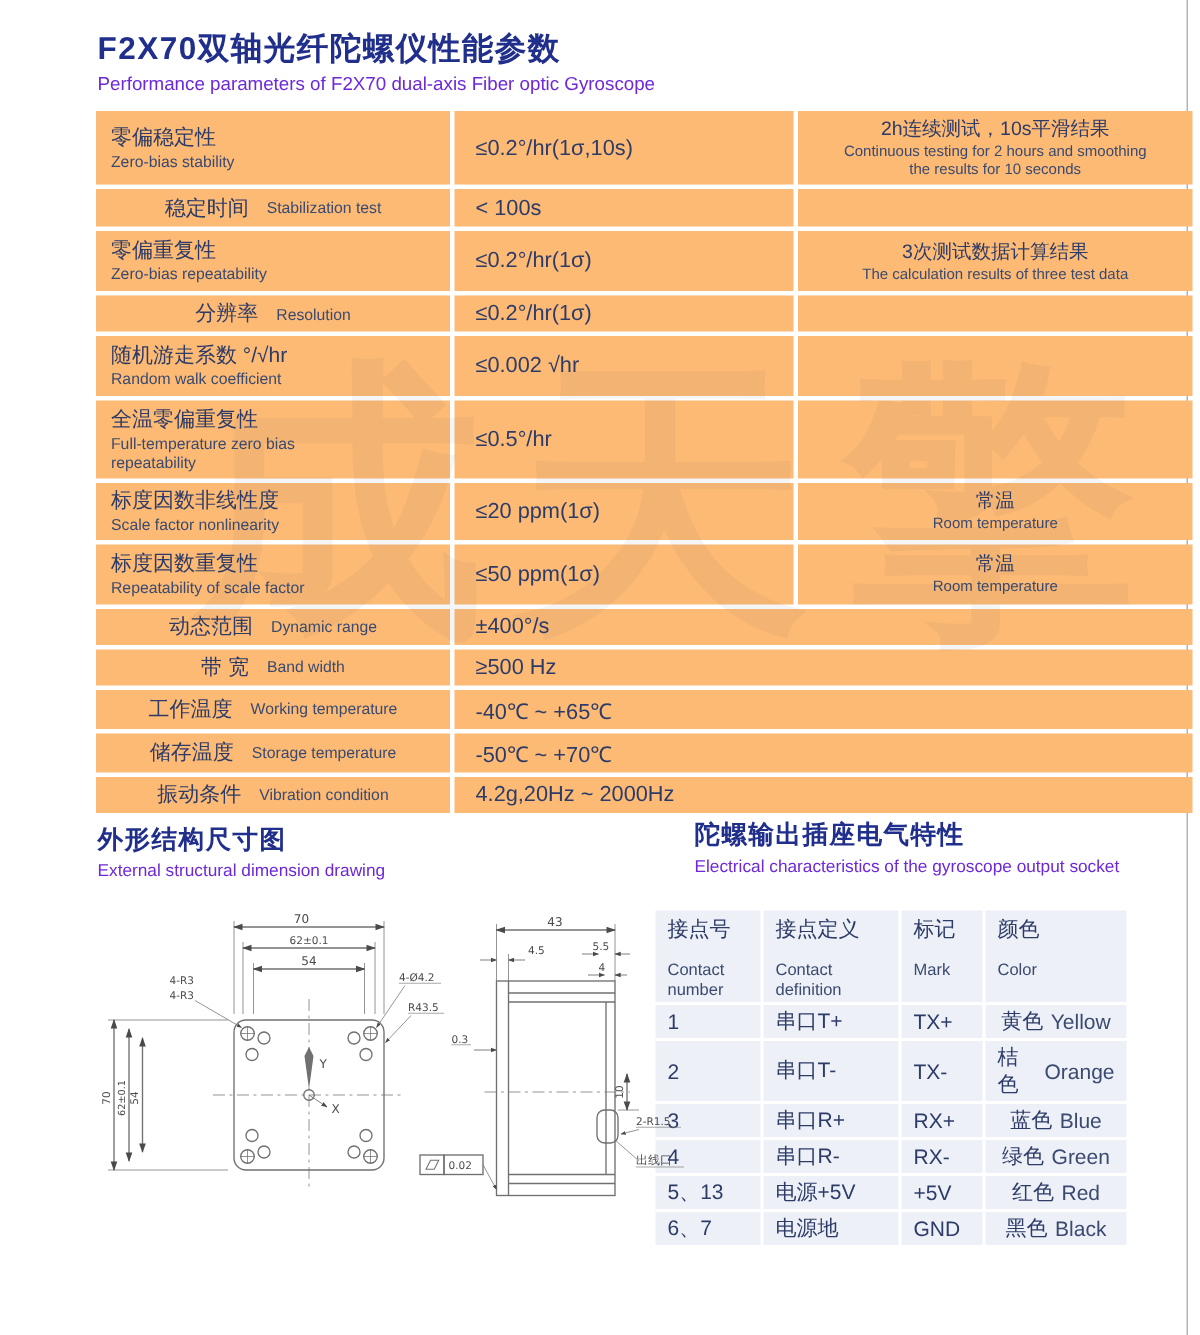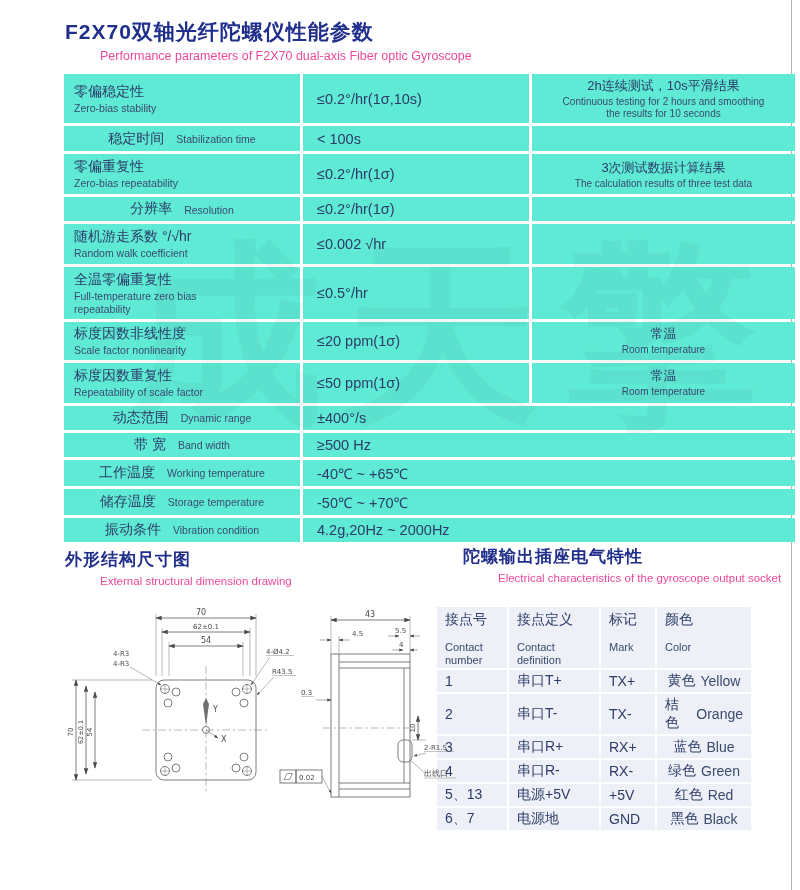--- a/index.html
+++ b/index.html
@@ -3,33 +3,33 @@
 <meta charset="utf-8">
 <style>
   * { margin:0; padding:0; box-sizing:border-box; }
   body { font-family:"Liberation Sans", sans-serif; background:#ffffff; }
   .page { position:relative; width:800px; height:890px; background:#fff; overflow:hidden;padding-left:12px; }
   .page-edge { position:absolute; right:8px; top:0; width:1px; height:890px; background:#b3b3b3; }
 
   
   .hdr { position:absolute; }
   .hdr .zh { color:#202e8c; font-weight:bold; }
-  .hdr .en { color:#ec4899; margin-top:3px;margin-left:35px; }
+  .hdr .en { color:#6d28d9; margin-top:3px; }
   #main-hdr { left:65px; top:18px; }
   #main-hdr .zh { font-size:21px; letter-spacing:1px; }
   #main-hdr .en { font-size:12.5px; }
   .sec-hdr .zh { font-size:17px; letter-spacing:1px; }
   .sec-hdr .en { font-size:11.5px; line-height:1.25; }
   #drawing-hdr { left:65px; top:548px; }
   #electrical-hdr { left:463px; top:545px; width:330px; }
 
   
   .spec-grid { position:absolute; left:64px; top:74px; width:731px;
     display:grid; grid-template-columns:236px 226px 1fr; gap:3px; z-index:2; }
-  .cell { background:#5eead4; color:#2c3b68; padding:3px 10px;
+  .cell { background:#fdba74; color:#2c3b68; padding:3px 10px;
     display:flex; flex-direction:column; justify-content:center; }
   .cell .zh { font-size:14px; }
   .cell .en { font-size:10.5px; color:#3a4a70; margin-top:1px; line-height:1.2; }
   .cell.inline { flex-direction:row; align-items:center; gap:12px; }
   .cell.inline .en { margin-top:2px; }
   .cell.val { font-size:14.5px; padding-left:14px; }
   .cell.cond { text-align:center; align-items:center; }
   .cell.cond .zh { font-size:13px; }
   .cell.cond .en { font-size:10px; max-width:215px; }
   .cell.span2 { grid-column:2 / 4; }
@@ -76,21 +76,21 @@
       <span class="en">Zero-bias stability</span>
     </div>
     <div class="cell val">≤0.2°/hr(1σ,10s)</div>
     <div class="cell cond">
       <span class="zh">2h连续测试，10s平滑结果</span>
       <span class="en">Continuous testing for 2 hours and smoothing the results for 10 seconds</span>
     </div>
 
     <div class="cell inline" style="min-height:25px">
       <span class="zh">稳定时间</span>
-      <span class="en">Stabilization time</span>
+      <span class="en">Stabilization test</span>
     </div>
     <div class="cell val">&lt; 100s</div>
     <div class="cell cond"></div>
 
     <div class="cell" style="min-height:40px">
       <span class="zh">零偏重复性</span>
       <span class="en">Zero-bias repeatability</span>
     </div>
     <div class="cell val">≤0.2°/hr(1σ)</div>
     <div class="cell cond">

